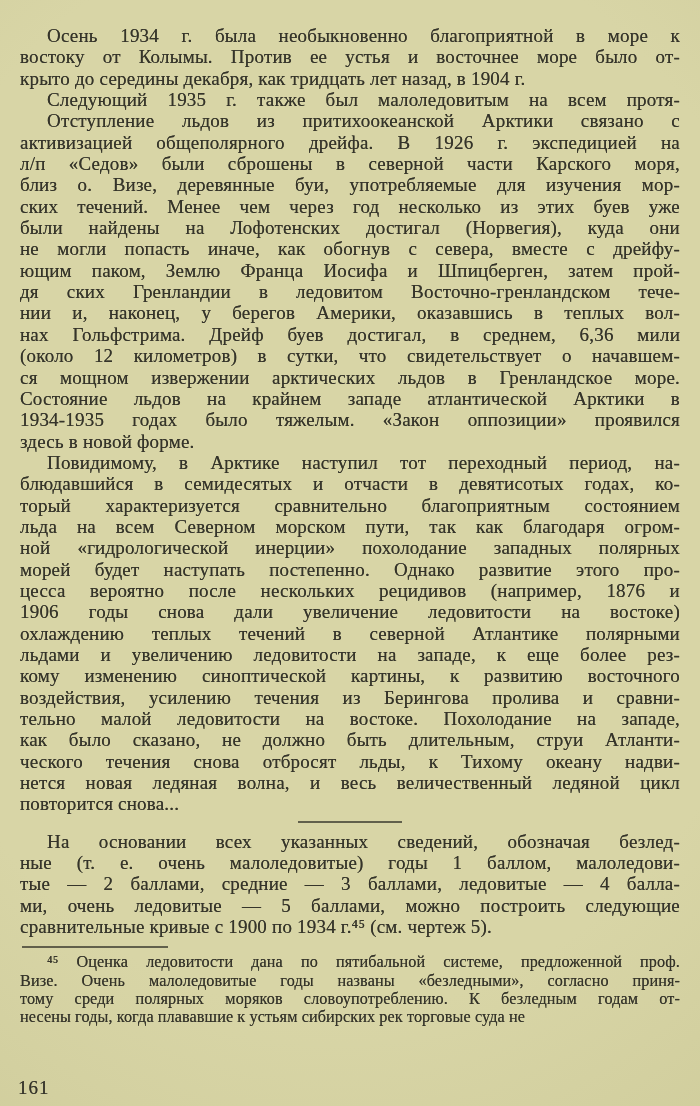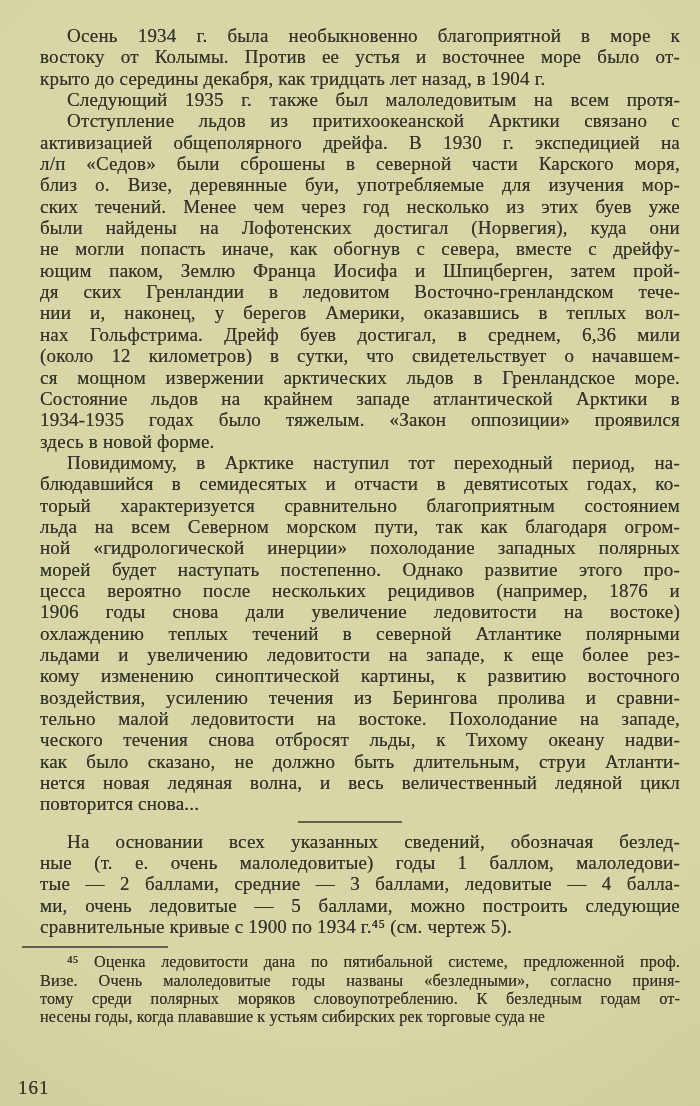--- a/index.html
+++ b/index.html
@@ -19,21 +19,20 @@
   }
   .body-text, .closing, .footnote { width: 660px; }
   .line {
     font-size: 19px;
     line-height: 21.35px;
     letter-spacing: 0.2px;
     text-align: justify;
     text-align-last: justify;
     white-space: normal;
     text-shadow: 0 0 0.5px rgba(46,45,36,0.75);
-    margin-left: 20px;
   }
   .line.first { text-indent: 27px; }
   .line.last  { text-align-last: left; }
   .divider {
     width: 104px;
     margin: 6px auto 8px auto;
     border-top: 2px solid rgba(58,56,44,0.75);
   }
   .footnote-rule {
     width: 146px;
@@ -56,21 +55,21 @@
 </head>
 <body>
 
 <div class="page">
   <main class="body-text" id="body-text">
       <div class="line first">Осень 1934 г. была необыкновенно благоприятной в море к</div>
       <div class="line">востоку от Колымы. Против ее устья и восточнее море было от-</div>
       <div class="line last">крыто до середины декабря, как тридцать лет назад, в 1904 г.</div>
       <div class="line first">Следующий 1935 г. также был малоледовитым на всем протя-</div>
       <div class="line first">Отступление льдов из притихоокеанской Арктики связано с</div>
-      <div class="line">активизацией общеполярного дрейфа. В 1930 г. экспедицией на</div>
+      <div class="line">активизацией общеполярного дрейфа. В 1926 г. экспедицией на</div>
       <div class="line">л/п «Седов» были сброшены в северной части Карского моря,</div>
       <div class="line">близ о. Визе, деревянные буи, употребляемые для изучения мор-</div>
       <div class="line">ских течений. Менее чем через год несколько из этих буев уже</div>
       <div class="line">были найдены на Лофотенских достигал (Норвегия), куда они</div>
       <div class="line">не могли попасть иначе, как обогнув с севера, вместе с дрейфу-</div>
       <div class="line">ющим паком, Землю Франца Иосифа и Шпицберген, затем прой-</div>
       <div class="line">дя ских Гренландии в ледовитом Восточно-гренландском тече-</div>
       <div class="line">нии и, наконец, у берегов Америки, оказавшись в теплых вол-</div>
       <div class="line">нах Гольфстрима. Дрейф буев достигал, в среднем, 6,36 мили</div>
       <div class="line">(около 12 километров) в сутки, что свидетельствует о начавшем-</div>
@@ -84,22 +83,22 @@
       <div class="line">льда на всем Северном морском пути, так как благодаря огром-</div>
       <div class="line">ной «гидрологической инерции» похолодание западных полярных</div>
       <div class="line">морей будет наступать постепенно. Однако развитие этого про-</div>
       <div class="line">цесса вероятно после нескольких рецидивов (например, 1876 и</div>
       <div class="line">1906 годы снова дали увеличение ледовитости на востоке)</div>
       <div class="line">охлаждению теплых течений в северной Атлантике полярными</div>
       <div class="line">льдами и увеличению ледовитости на западе, к еще более рез-</div>
       <div class="line">кому изменению синоптической картины, к развитию восточного</div>
       <div class="line">воздействия, усилению течения из Берингова пролива и сравни-</div>
       <div class="line">тельно малой ледовитости на востоке. Похолодание на западе,</div>
+      <div class="line">как было сказано, не должно быть длительным, струи Атланти-</div>
       <div class="line">ческого течения снова отбросят льды, к Тихому океану надви-</div>
-      <div class="line">как было сказано, не должно быть длительным, струи Атланти-</div>
       <div class="line">нется новая ледяная волна, и весь величественный ледяной цикл</div>
       <div class="line last">повторится снова...</div>
     </main>
   <div class="divider"></div>
   <section class="closing" id="closing">
       <div class="line first">На основании всех указанных сведений, обозначая безлед-</div>
       <div class="line">ные (т. е. очень малоледовитые) годы 1 баллом, малоледови-</div>
       <div class="line">тые — 2 баллами, средние — 3 баллами, ледовитые — 4 балла-</div>
       <div class="line">ми, очень ледовитые — 5 баллами, можно построить следующие</div>
       <div class="line last">сравнительные кривые с 1900 по 1934 г.⁴⁵ (см. чертеж 5).</div>

